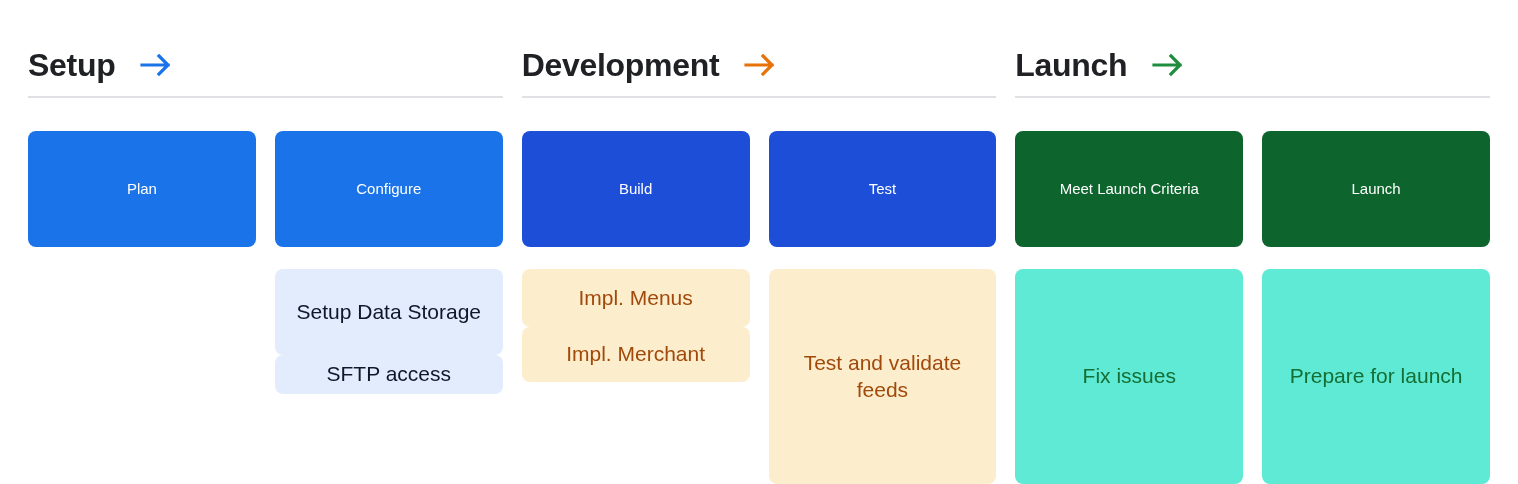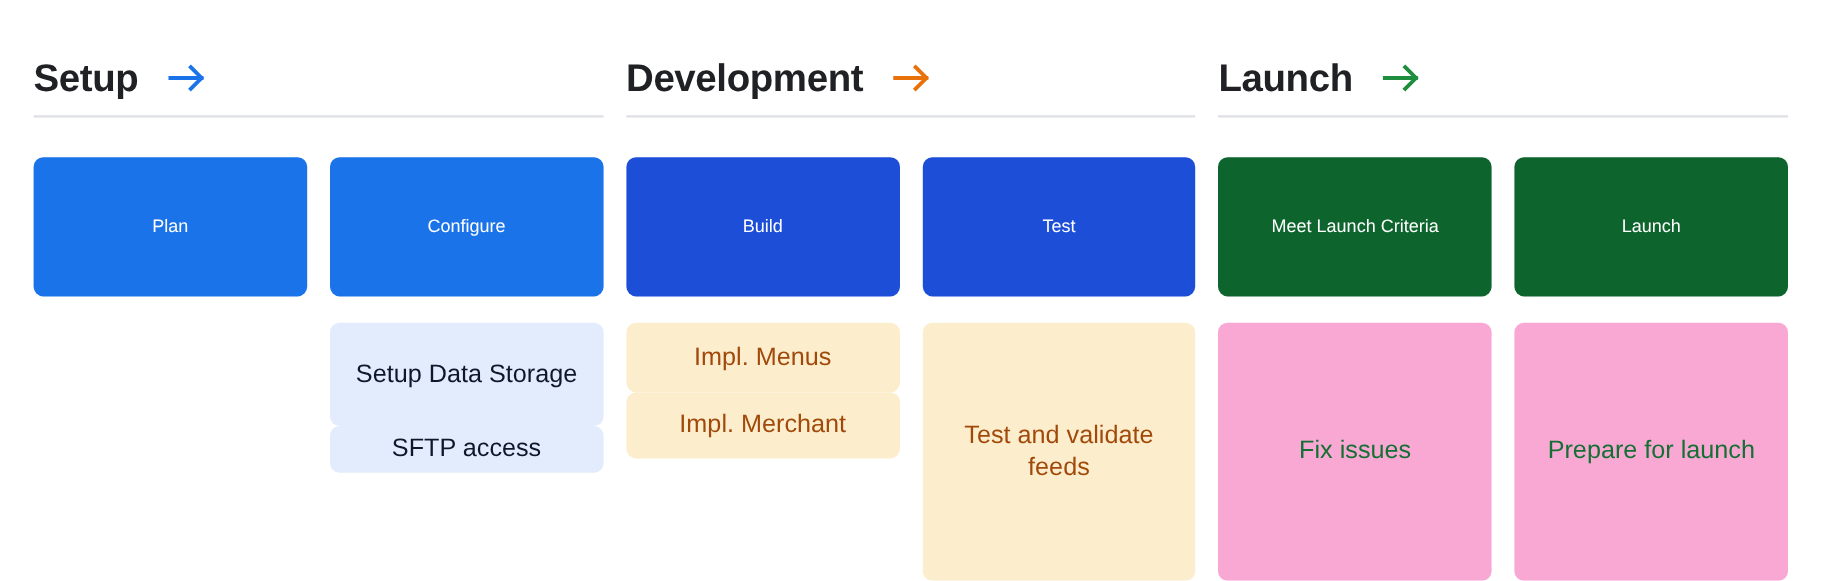--- a/index.html
+++ b/index.html
@@ -98,21 +98,21 @@
   }
   .card.sub.sized { flex: none; }
   .sub-stack .card.sub + .card.sub { }
 
   
   .blue   .card.primary { background: #1a73e8; }
   .blue   .card.sub     { background: #e3ecfd; color: #0f172a; }
   .orange .card.primary { background: #1d4ed8; }
   .orange .card.sub     { background: #fceecd; color: #a1490a; }
   .green  .card.primary { background: #0d652d; }
-  .green  .card.sub     { background: #f9a8d4; color: #156f34; }
+  .green  .card.sub     { background: #5eead4; color: #156f34; }
 </style>
 </head>
 <body>
 
 <div class="board">
 
   <section class="phase blue">
     <div class="phase-header">
       <span class="phase-title">Setup</span>
       <span>

